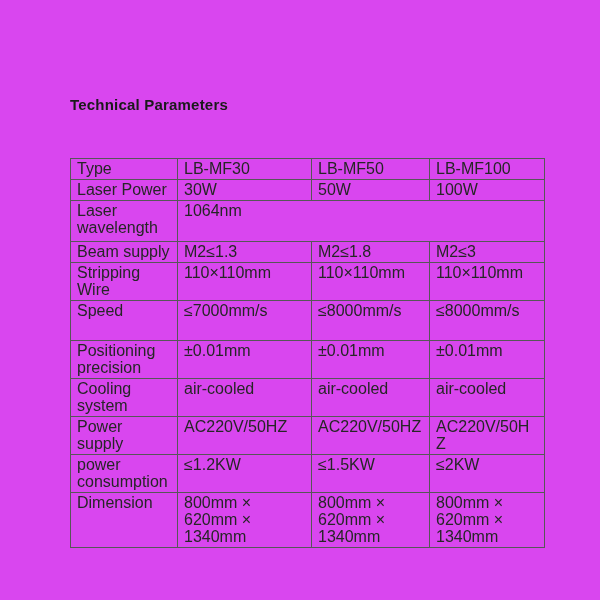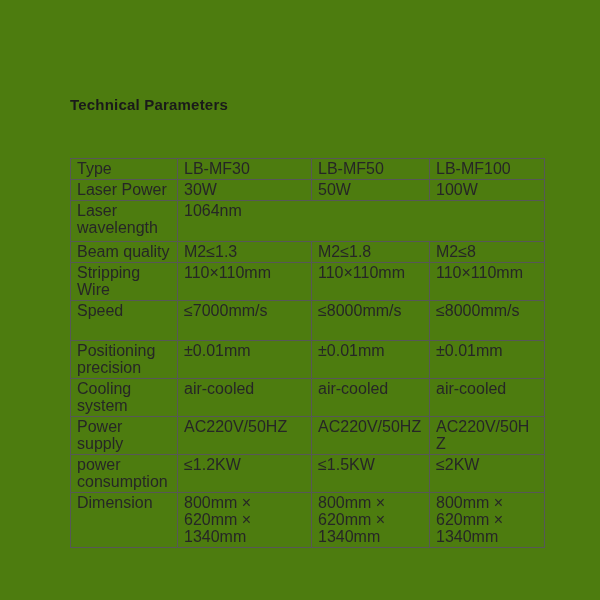--- a/index.html
+++ b/index.html
@@ -4,21 +4,21 @@
 <style>
   html, body {
     margin: 0;
     padding: 0;
     background: #ffffff;
   }
   .page {
     position: relative;
     width: 600px;
     height: 600px;
-    background: #4d7c0f;
+    background: #d946ef;
     font-family: "Liberation Sans", sans-serif;
     color: #262626;
     overflow: hidden;
     text-decoration: underline;
   }
   .title {
     position: absolute;
     left: 70px;
     top: 96px;
     font-size: 15px;
@@ -79,24 +79,24 @@
         <td>Laser Power</td>
         <td>30W</td>
         <td>50W</td>
         <td>100W</td>
       </tr>
       <tr>
         <td>Laser wavelength</td>
         <td colspan="3">1064nm</td>
       </tr>
       <tr>
-        <td>Beam quality</td>
+        <td>Beam supply</td>
         <td>M2≤1.3</td>
         <td>M2≤1.8</td>
-        <td>M2≤8</td>
+        <td>M2≤3</td>
       </tr>
       <tr>
         <td>Stripping Wire</td>
         <td>110×110mm</td>
         <td>110×110mm</td>
         <td>110×110mm</td>
       </tr>
       <tr>
         <td>Speed</td>
         <td>≤7000mm/s</td>

